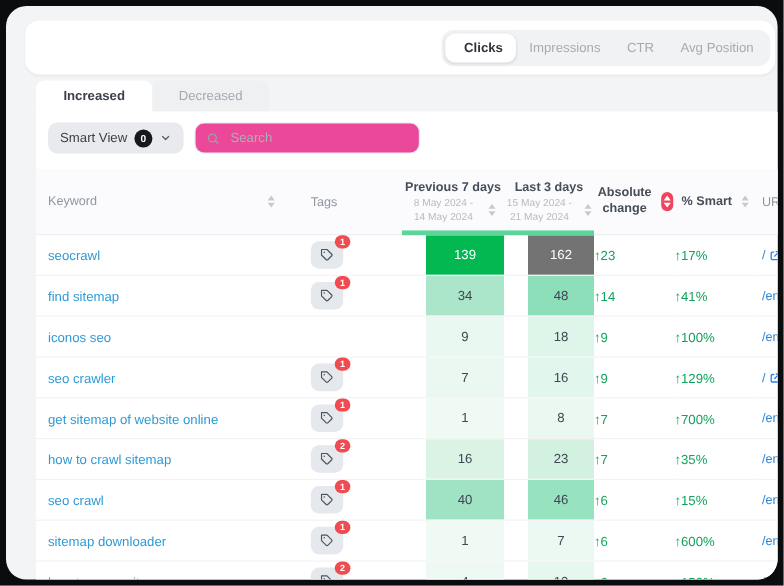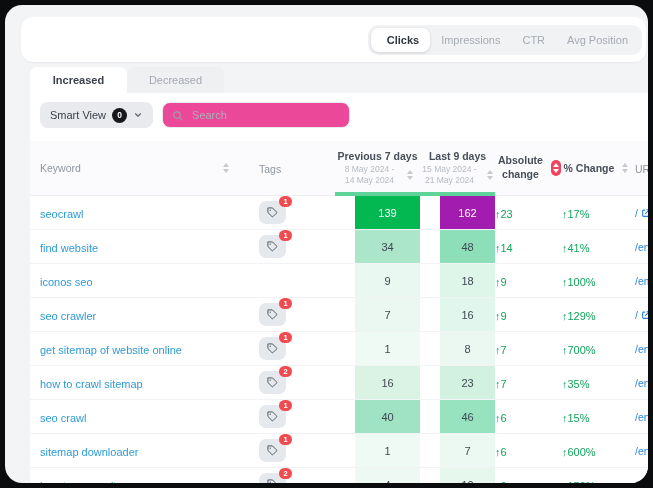--- a/index.html
+++ b/index.html
@@ -142,42 +142,42 @@
                 <span class="th-sub" style="max-width:58px;text-align:center;">8 May 2024 - 14 May 2024</span>
                 <span class="sort">
                     <i class="up"></i>
                     <i class="down"></i>
                   </span>
               </span>
             </div>
           </th>
           <th class="th-green">
             <div class="th-col">
-              <span class="th-dark">Last 9 days</span>
+              <span class="th-dark">Last 3 days</span>
               <span class="th-flex">
                 <span class="th-sub" style="max-width:58px;text-align:center;">15 May 2024 - 21 May 2024</span>
                 <span class="sort">
                     <i class="up"></i>
                     <i class="down"></i>
                   </span>
               </span>
             </div>
           </th>
           <th>
             <div class="th-flex">
               <span class="th-dark" style="width:48px;line-height:1.3;text-align:center;font-weight:700;">Absolute change</span>
               <span class="sort active">
                   <i class="up"></i>
                   <i class="down"></i>
                 </span>
             </div>
           </th>
           <th>
             <div class="th-flex">
-              <span class="th-dark">% Change</span>
+              <span class="th-dark">% Smart</span>
               <span class="sort">
                   <i class="up"></i>
                   <i class="down"></i>
                 </span>
             </div>
           </th>
           <th style="text-align:left;">
             <span class="th-label" style="padding-left:3px;">URL</span>
           </th>
         </tr>
@@ -193,39 +193,39 @@
                     <circle cx="7" cy="7" r="1.4" fill="#4a5560" stroke="none"></circle>
                   </svg>
                 </span>
                 <span class="tag-badge">1</span>
               </button>
             </td>
             <td>
               <div class="heat" style="background: rgb(4, 184, 81); color: rgb(255, 255, 255);">139</div>
             </td>
             <td>
-              <div class="heat" style="background: #a21caf; color: rgb(255, 255, 255);">162</div>
+              <div class="heat" style="background: #737373; color: rgb(255, 255, 255);">162</div>
             </td>
             <td class="center"><span class="change">↑23</span></td>
             <td class="center"><span class="change">↑17%</span></td>
             <td>
               <div class="url-cell">
                 <a class="url-link">/</a>
                 <span style="display: flex;">
                   <svg width="10" height="10" viewBox="0 0 24 24" fill="none" stroke="#2b7de9" stroke-width="2.6" stroke-linecap="round" stroke-linejoin="round">
                     <path d="M14 4h6v6"></path>
                     <path d="M20 4L11 13"></path>
                     <path d="M9 5H6a2 2 0 0 0-2 2v11a2 2 0 0 0 2 2h11a2 2 0 0 0 2-2v-3"></path>
                   </svg>
                 </span>
               </div>
             </td>
           </tr>
           <tr>
-            <td class="td-kw"><a class="kw-link">find website</a></td>
+            <td class="td-kw"><a class="kw-link">find sitemap</a></td>
             <td>
               <button class="tag-btn">
                 <span style="display: flex;">
                   <svg width="11" height="11" viewBox="0 0 24 24" fill="none" stroke="#4a5560" stroke-width="2.1" stroke-linejoin="round">
                     <path d="M20.59 13.41l-7.17 7.17a2 2 0 0 1-2.83 0L2 12V2h10l8.59 8.59a2 2 0 0 1 0 2.82z"></path>
                     <circle cx="7" cy="7" r="1.4" fill="#4a5560" stroke="none"></circle>
                   </svg>
                 </span>
                 <span class="tag-badge">1</span>
               </button>

